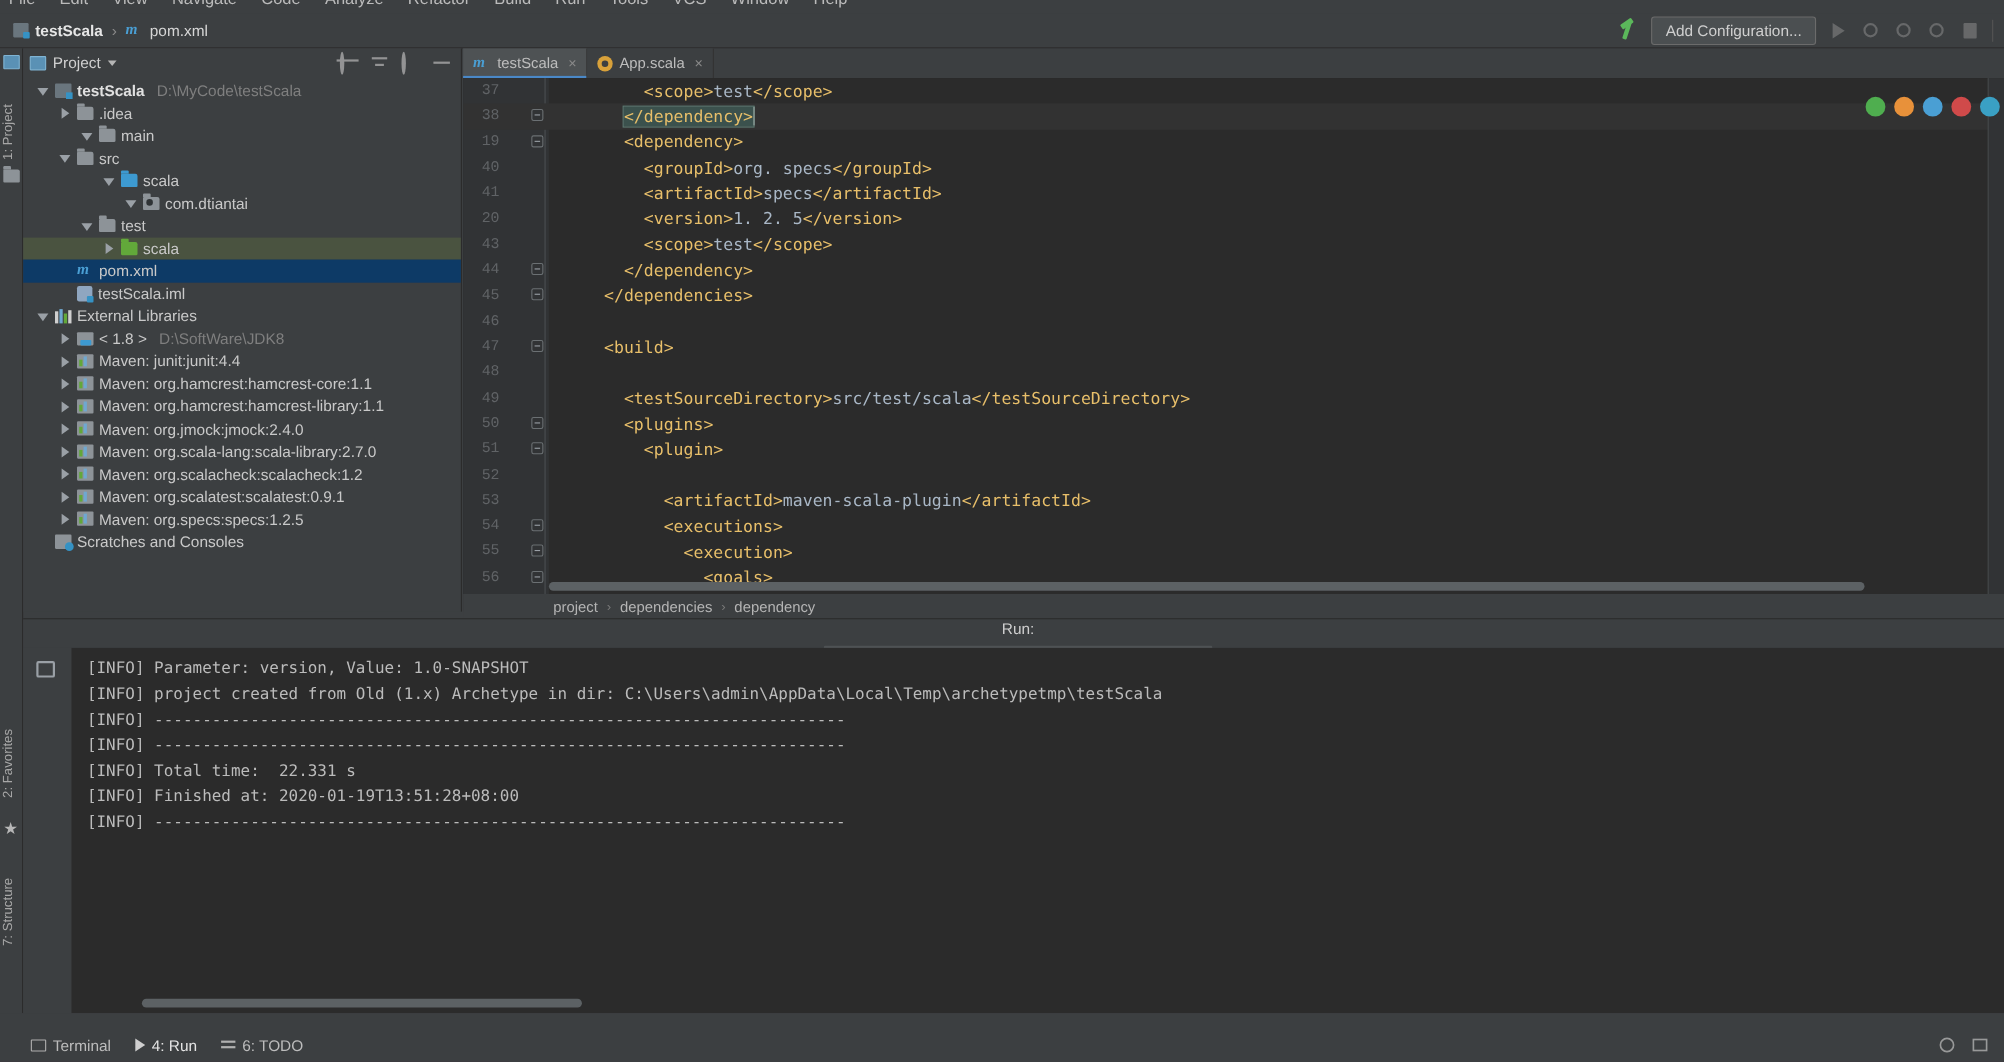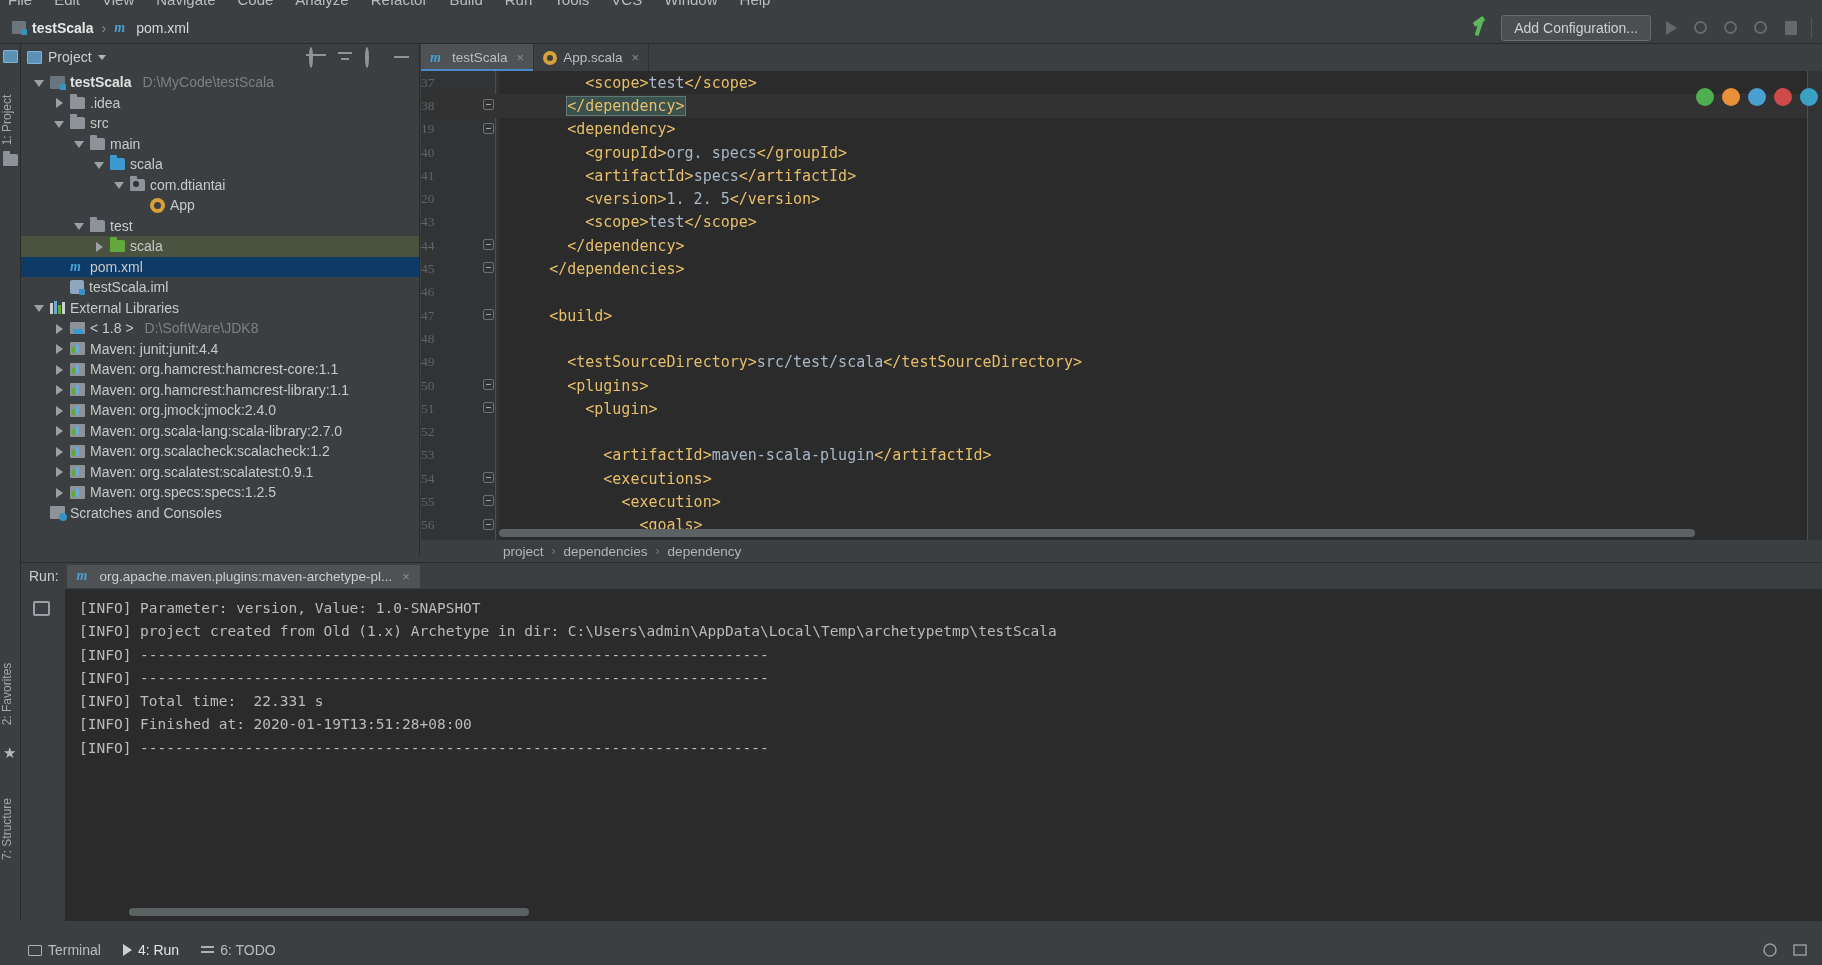--- a/index.html
+++ b/index.html
@@ -170,22 +170,22 @@
   .scala-tab-ico { width:14px; height:14px; border-radius:50%; background:#d8a13a; position:relative; }
   .scala-tab-ico::after { content:""; position:absolute; left:4px; top:4px; width:6px; height:6px; border-radius:50%; background:#3c3f41; }
 
   .code-wrap { position: relative; height: 470px; background: #2b2b2b; overflow: hidden; }
   .gutter {
     position: absolute; left: 0; top: 0; width: 78px; height: 100%; background: #313335;
   }
   .code-lines { position: absolute; left: 0; top: 0; right: 0; height: 100%; }
   .cline { height: 23.3px; display: flex; align-items: center; font-size: 15px;
            font-family: "DejaVu Sans Mono", monospace; white-space: pre; }
-  .lnum { width: 58px; text-align: left; padding-right: 8px; color: #606366; font-size: 13.5px;
-          font-family: Liberation Serif, serif; flex: 0 0 58px; }
+  .lnum { width: 58px; text-align: center; padding-right: 8px; color: #606366; font-size: 13.5px;
+          font-family: Liberation Mono, monospace; flex: 0 0 58px; }
   .foldmark { width: 20px; flex: 0 0 20px; position: relative; height: 23.3px; }
   .foldmark .box {
     position: absolute; left: 4px; top: 5px; width: 11px; height: 11px;
     border: 1px solid #6b7073; background: #313335; border-radius: 2px;
   }
   .foldmark .box::after { content:""; position:absolute; left:2px; top:4px; width:5px; height:1px; background:#9aa0a6; }
   .foldline { position: absolute; left: 74px; top: 0; width: 1px; height: 100%; background: #4b4f51; }
   .ctext { padding-left: 14px; color: #a9b7c6; }
   .tg { color: #e8bf6a; }         
   .tv { color: #a9b7c6; }         
@@ -207,21 +207,21 @@
     background: #3c3f41; display: flex; align-items: center; padding-left: 82px; gap: 8px;
     font-size: 13.5px; color: #b4b4b4;
   }
   .bc-sep { color: #7a7a7a; font-size: 12px; }
 
   
   .run-pane {
     position: absolute; left: 21px; top: 562px; right: 0; height: 359px;
     background: #3c3f41; border-top: 1px solid #2b2b2b;
   }
-  .run-header { height: 26px; display: flex; align-items: center; gap: 8px; padding-left: 8px; }
+  .run-header { height: 26px; display: flex; align-items: center; gap: 8px; padding-left: 8px; flex-direction: column; }
   .run-label { font-size: 14px; color: #cfcfcf; }
   .run-tab {
     display: flex; align-items: center; gap: 7px; background: #4e5254;
     padding: 4px 10px; font-size: 13.5px; color: #cdcdcd; border-radius: 1px;
   }
   .run-tab .tab-close { color:#8f8f8f; }
   .console {
     position: absolute; left: 44px; top: 26px; right: 0; bottom: 0;
     background: #2b2b2b; padding: 8px 0 0 14px; overflow: hidden;
   }
@@ -355,48 +355,42 @@
           <span class="node-label bold">testScala</span>
           <span class="node-sub">D:\MyCode\testScala</span>
         </div>
         <div class="node">
           <span style="width:28px;flex:0 0 28px;"></span>
           <span class="arrow r"></span>
           <span class="folder"></span>
           <span class="node-label">.idea</span>
         </div>
         <div class="node">
+          <span style="width:48px;flex:0 0 48px;"></span>
+          <span class="arrow d"></span>
+          <span class="folder"></span>
+          <span class="node-label">main</span>
+        </div>
+        <div class="node">
           <span style="width:28px;flex:0 0 28px;"></span>
           <span class="arrow d"></span>
           <span class="folder"></span>
           <span class="node-label">src</span>
         </div>
         <div class="node">
-          <span style="width:48px;flex:0 0 48px;"></span>
-          <span class="arrow d"></span>
-          <span class="folder"></span>
-          <span class="node-label">main</span>
-        </div>
-        <div class="node">
           <span style="width:68px;flex:0 0 68px;"></span>
           <span class="arrow d"></span>
           <span class="folder blue"></span>
           <span class="node-label">scala</span>
         </div>
         <div class="node">
           <span style="width:88px;flex:0 0 88px;"></span>
           <span class="arrow d"></span>
           <span class="folder pkg"></span>
           <span class="node-label">com.dtiantai</span>
-        </div>
-        <div class="node">
-          <span style="width:108px;flex:0 0 108px;"></span>
-          <span class="arrow"></span>
-          <span class="scala-obj"></span>
-          <span class="node-label">App</span>
         </div>
         <div class="node">
           <span style="width:48px;flex:0 0 48px;"></span>
           <span class="arrow d"></span>
           <span class="folder"></span>
           <span class="node-label">test</span>
         </div>
         <div class="node hl">
           <span style="width:68px;flex:0 0 68px;"></span>
           <span class="arrow r"></span>

